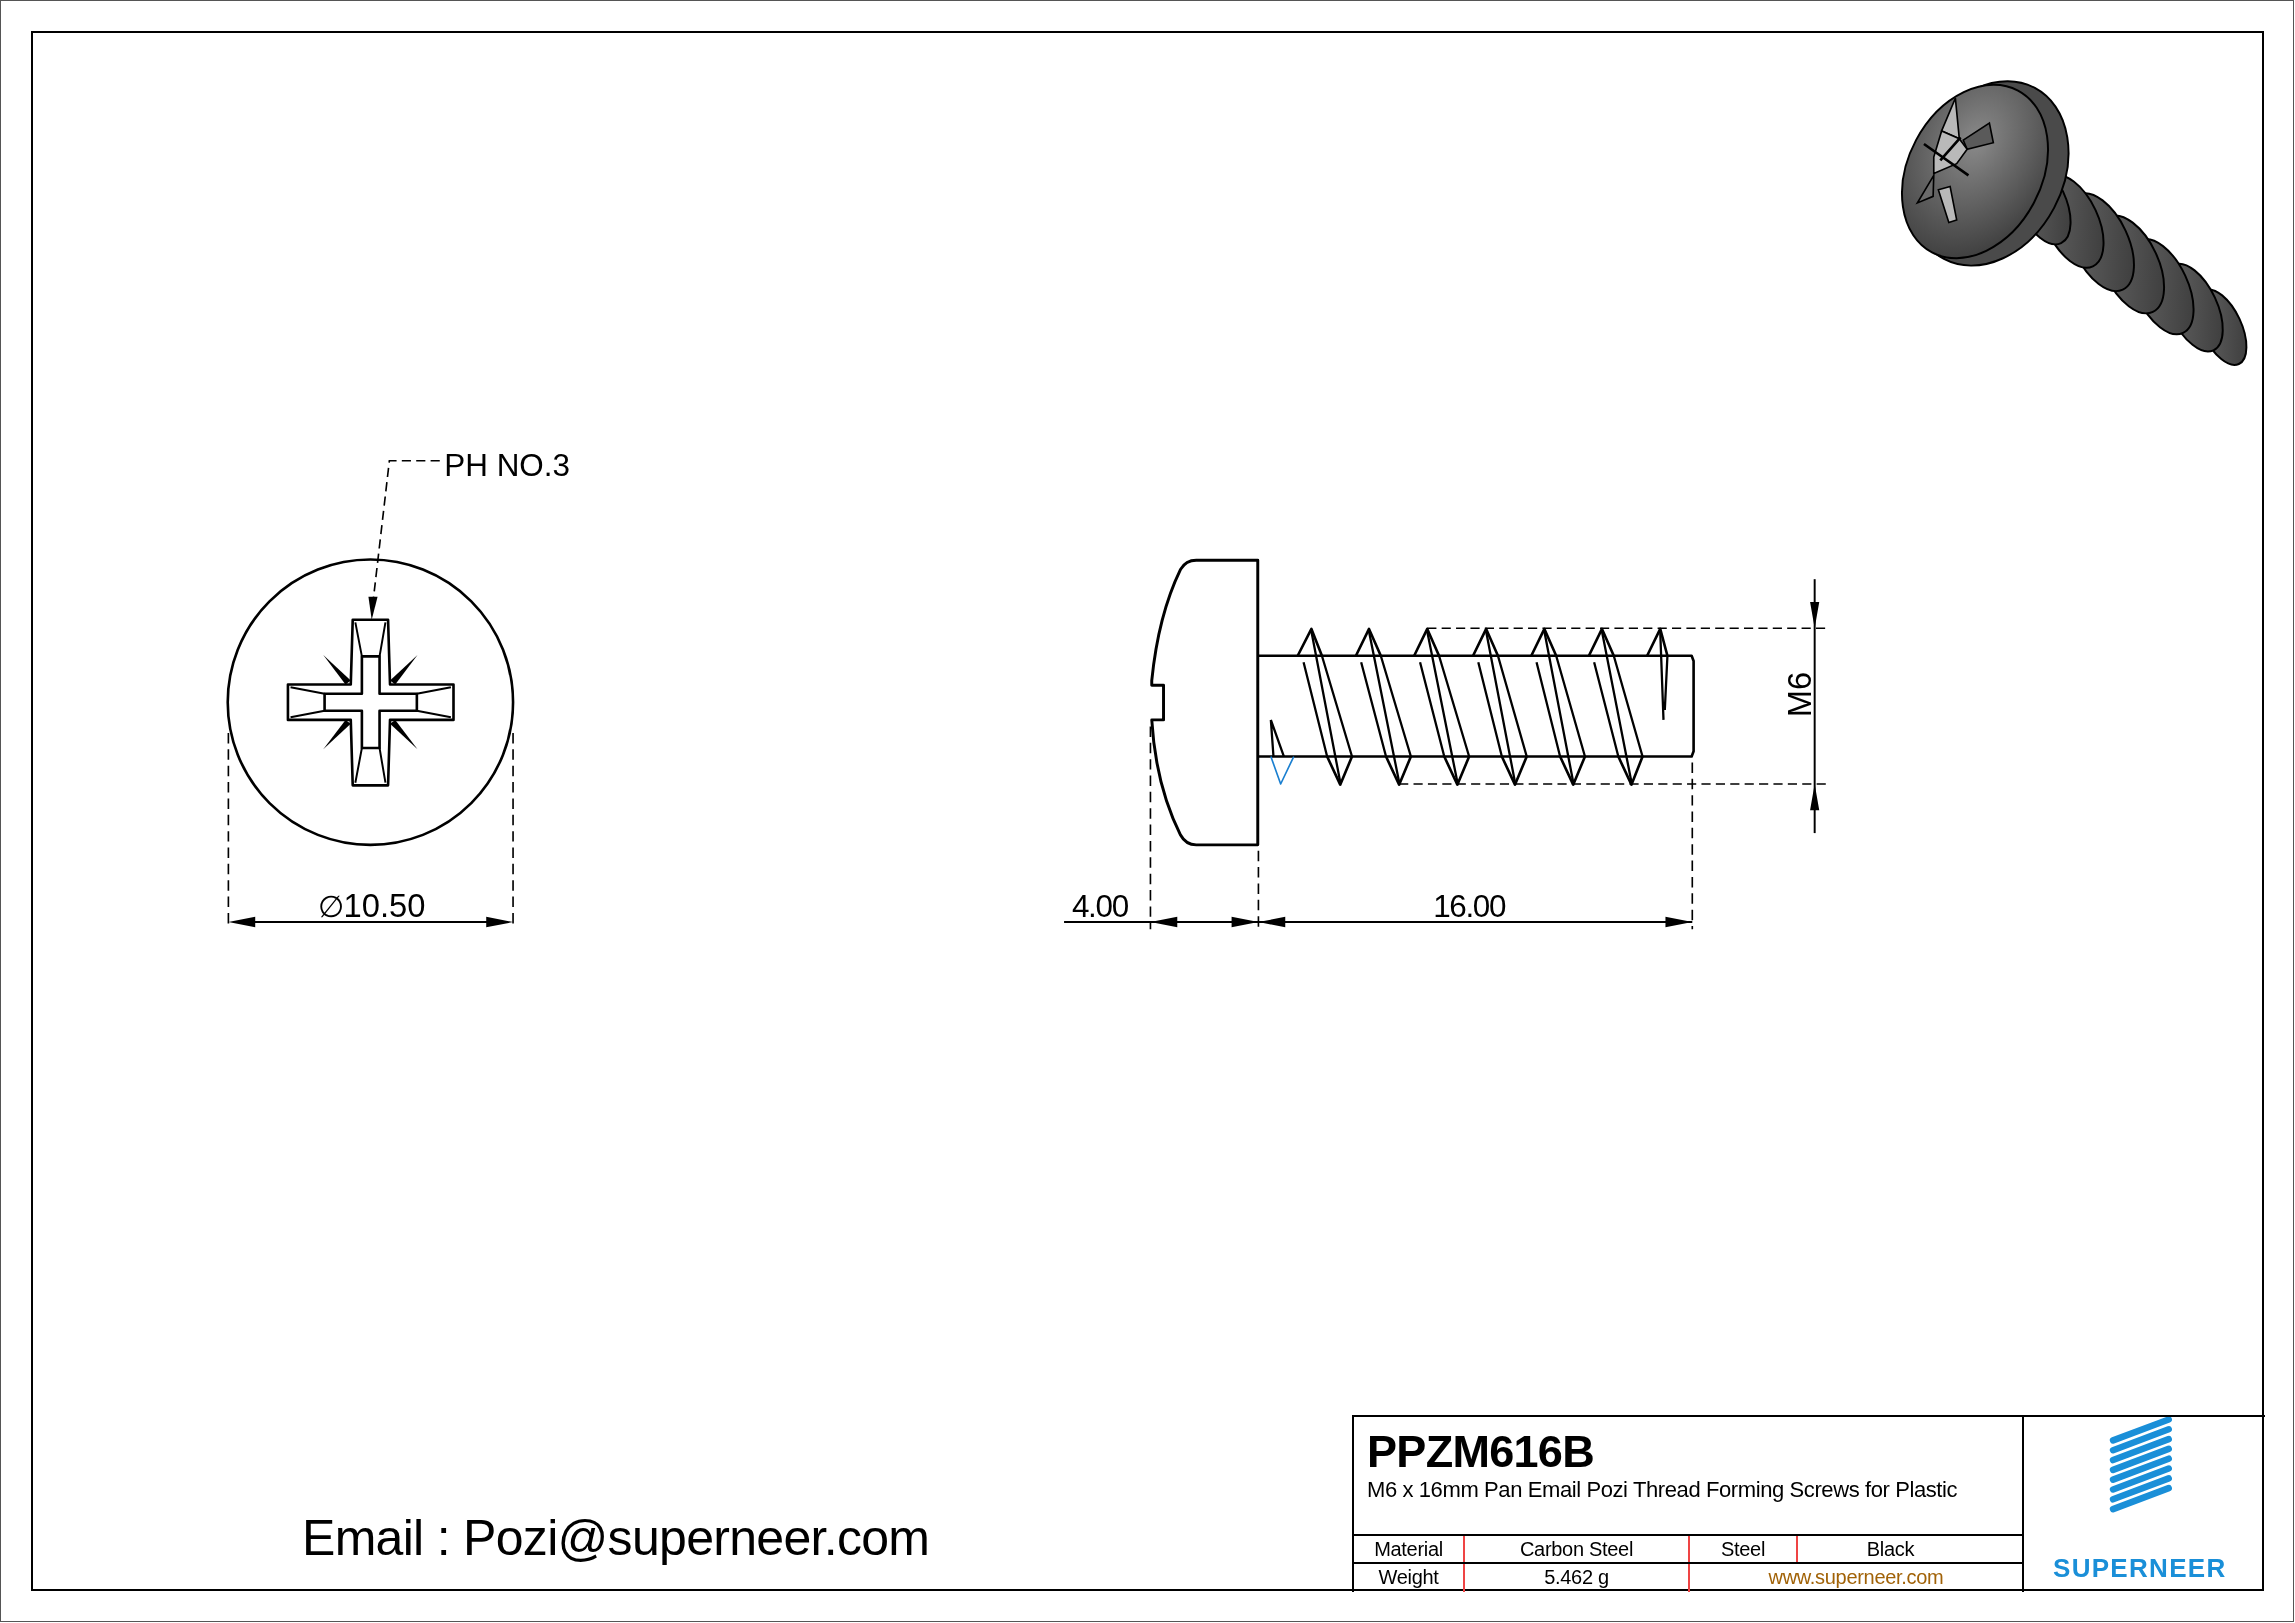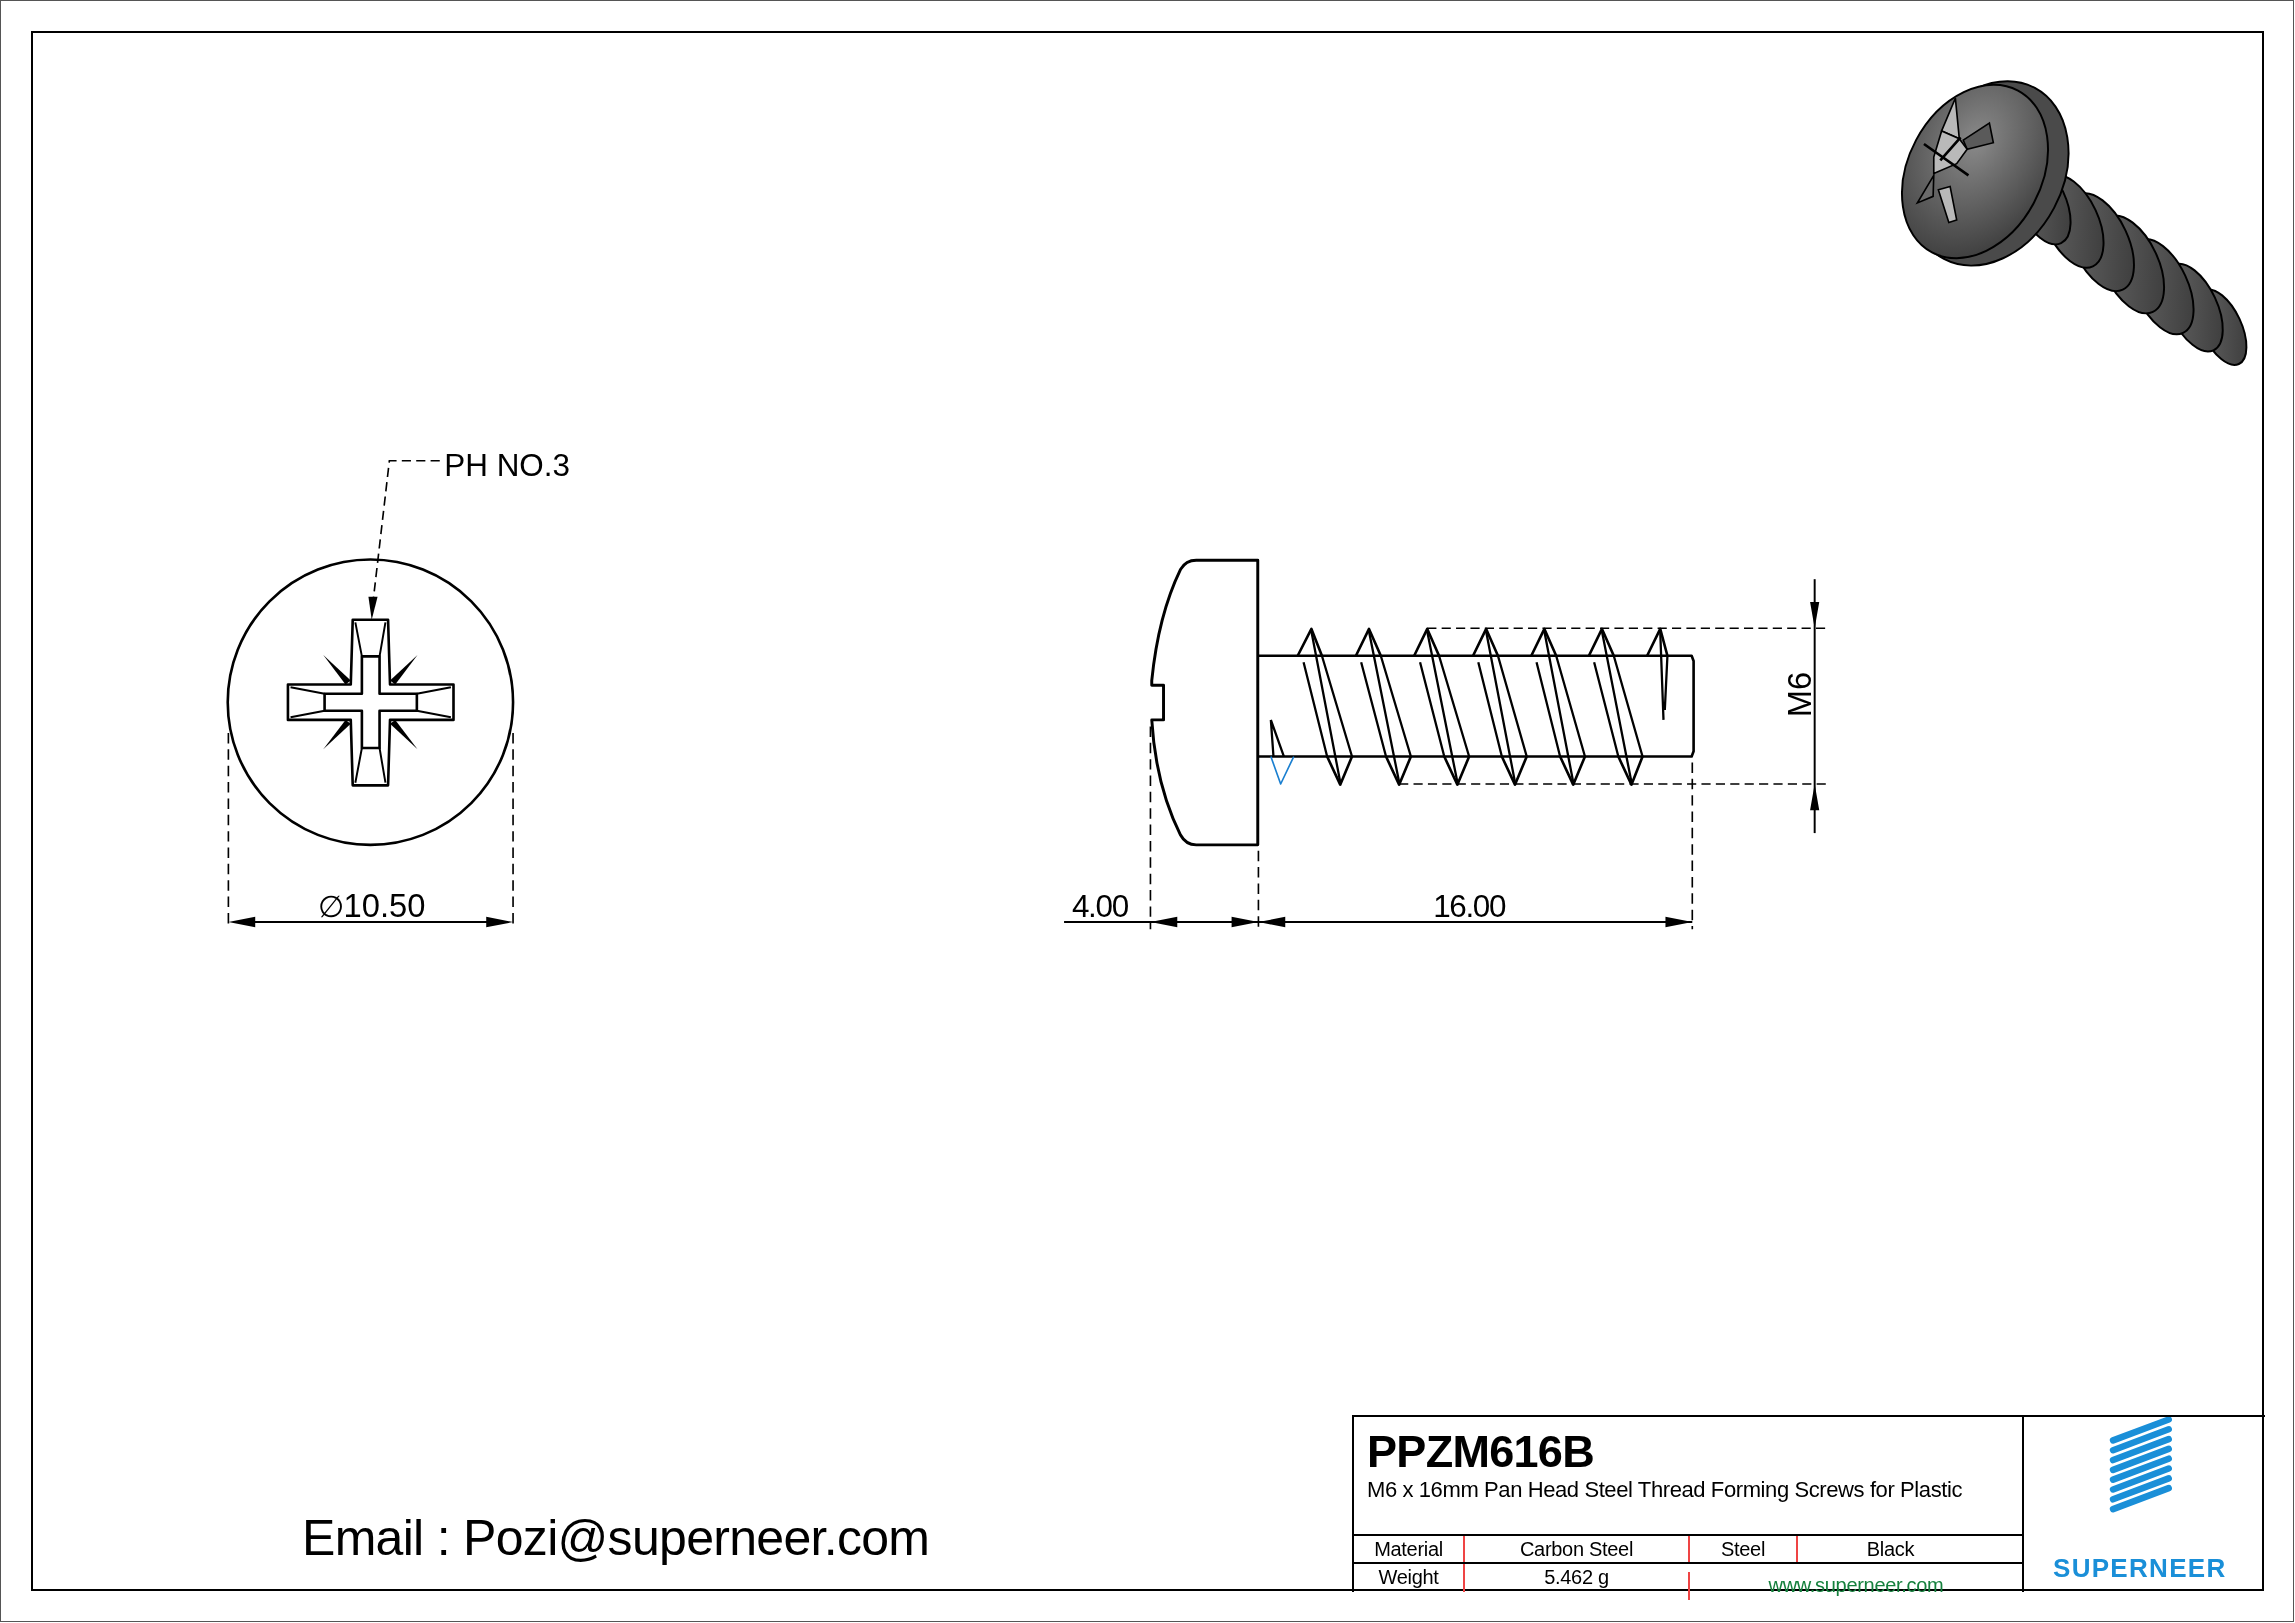--- a/index.html
+++ b/index.html
@@ -24,21 +24,21 @@
     .tb-desc { position: absolute; left: 13px; top: 60px; font-size: 22px; line-height: 26px;
                white-space: nowrap; letter-spacing: -0.4px; }
     .tb-row { position: absolute; left: 0; width: 668px; height: 25px;
               border-top: 2px solid #000; box-sizing: border-box; }
     .tb-row.r1 { top: 117px; }
     .tb-row.r2 { top: 145px; }
     .cell { position: absolute; top: 0; height: 27.5px; box-sizing: border-box;
             font-size: 20px; line-height: 27.5px; text-align: center; white-space: nowrap;
             letter-spacing: -0.3px; }
     .cell.bl { border-left: 2px solid #ef4444; text-align: center; }
-    .url { color: #15803d; margin-top: 8px; }
+    .url { color: #a16207; }
     .logo-text { position: absolute; left: 29px; top: 135px; font-size: 26px; font-weight: bold;
                  color: #1a8fd8; letter-spacing: 1.3px; white-space: nowrap; line-height: 33px; }
   </style>
 </head>
 <body>
 
 <div class="sheet"></div>
 <div class="frame"></div>
 
 <svg class="drawing" width="2295" height="1623" viewBox="0 0 3507 2480">
@@ -171,21 +171,21 @@
     <line x1="3229" y1="2291" x2="3314" y2="2259"></line>
     <line x1="3229" y1="2306" x2="3314" y2="2274"></line>
   </g>
 </svg>
 
 <div class="email">Email : Pozi@superneer.com</div>
 
 <div class="tb">
   <div class="tb-main">
     <div class="tb-code">PPZM616B</div>
-    <div class="tb-desc">M6 x 16mm Pan Head Steel Thread Forming Screws for Plastic</div>
+    <div class="tb-desc">M6 x 16mm Pan Email Pozi Thread Forming Screws for Plastic</div>
 
     <div class="tb-row r1">
       <div class="cell" style="left:0; width:109px;">Material</div>
       <div class="cell bl" style="left:109px; width:225px;">Carbon Steel</div>
       <div class="cell bl" style="left:334px; width:108px;">Steel</div>
       <div class="cell bl" style="left:442px; width:226px; padding-right:39px;">Black</div>
     </div>
 
     <div class="tb-row r2">
       <div class="cell" style="left:0; width:109px;text-align:center;">Weight</div>

